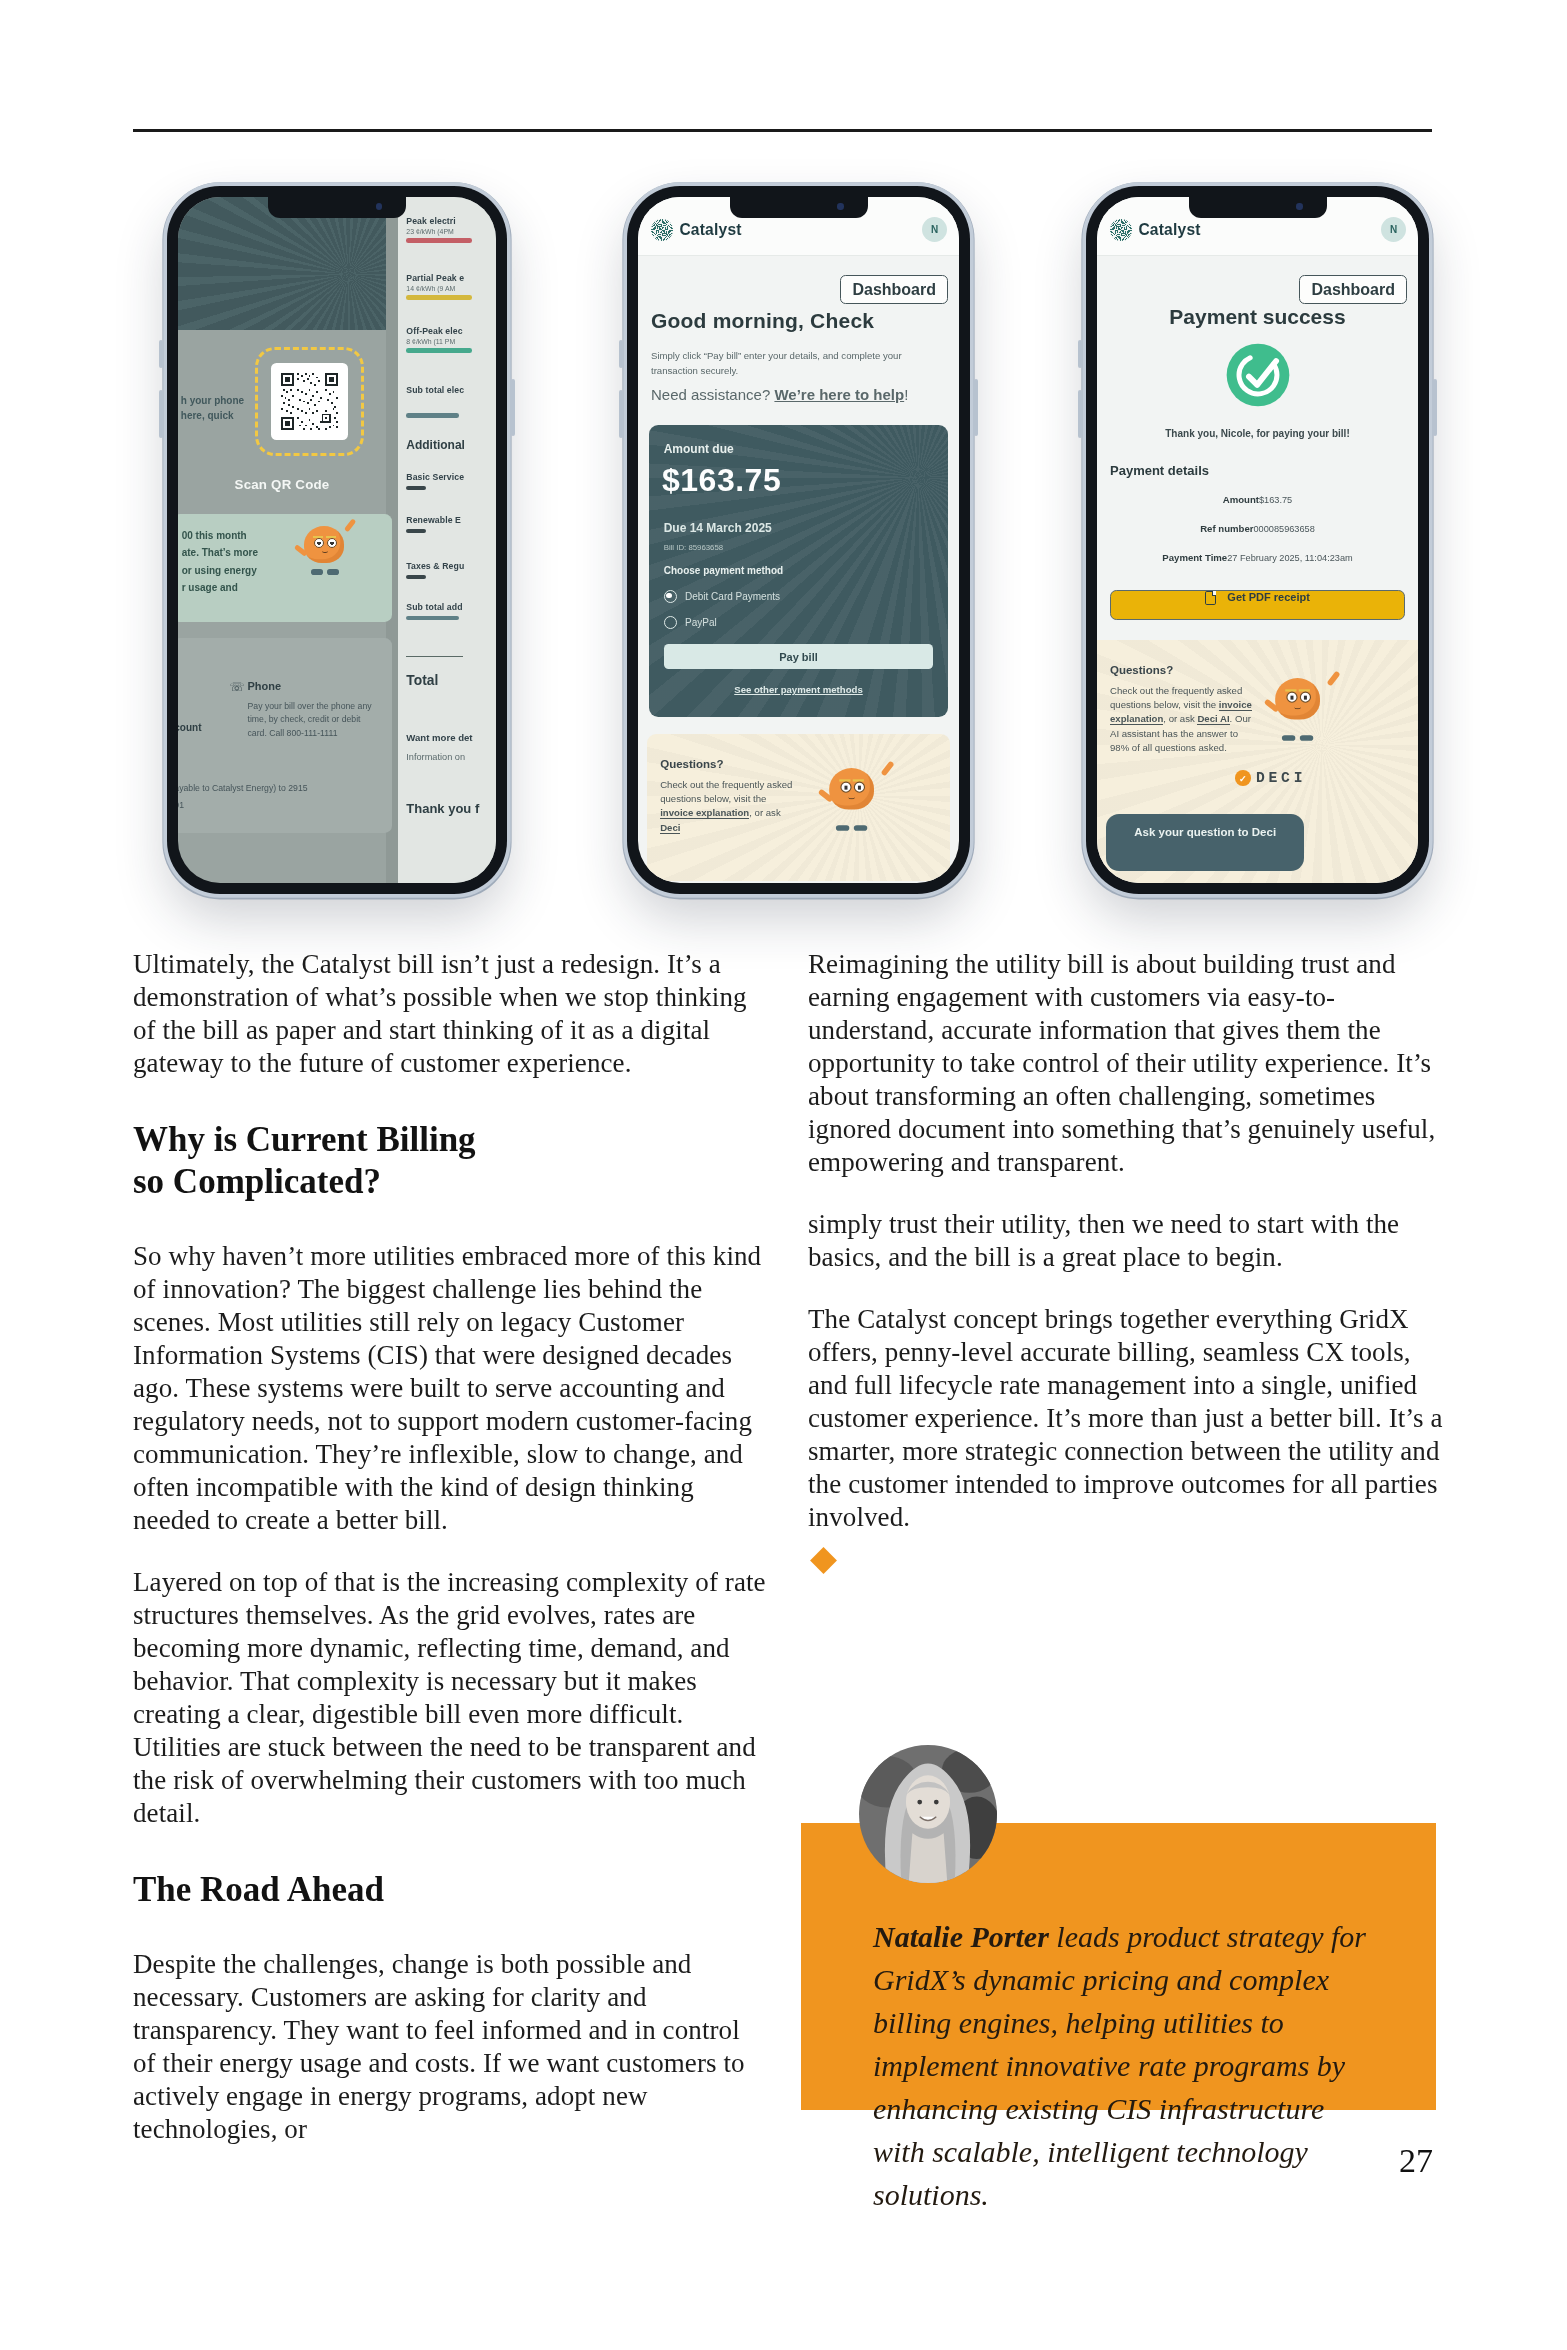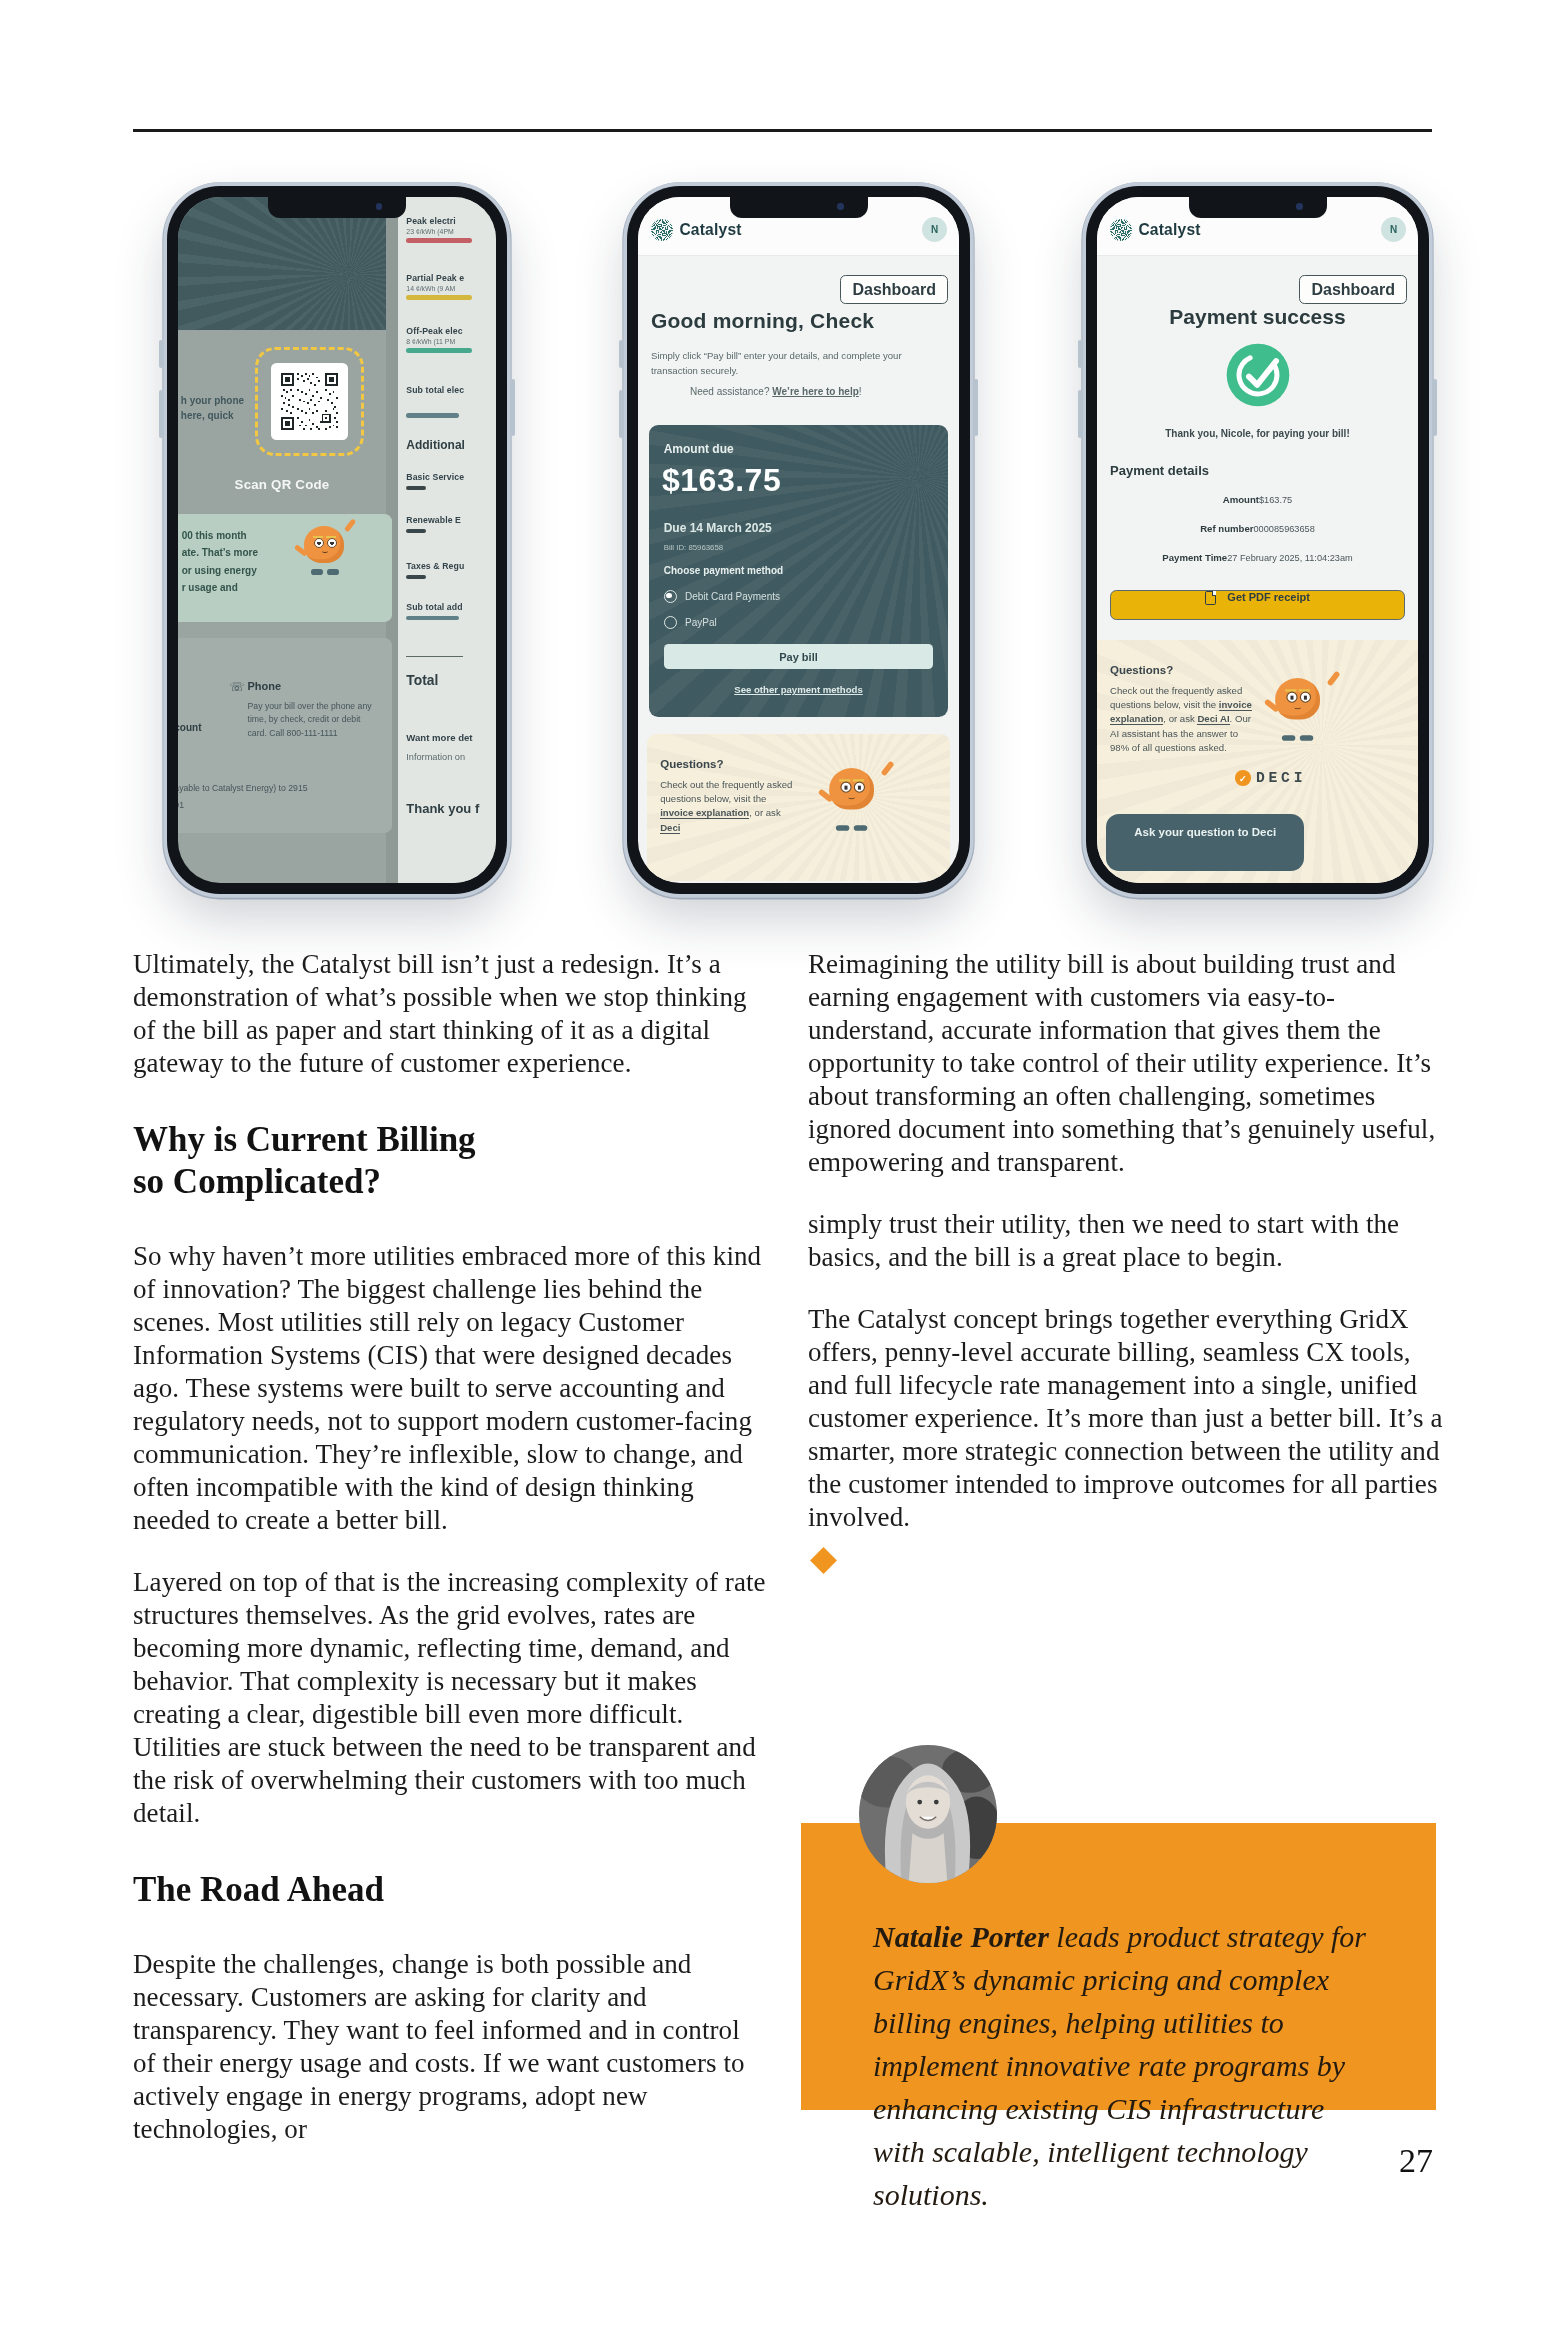--- a/index.html
+++ b/index.html
@@ -81,21 +81,21 @@
      background:repeating-conic-gradient(#2c6e67 0 4deg,#f3f5f4 4deg 9deg);}
   .logo-word{font-size:15.6px;font-weight:bold;color:#1e3a40;letter-spacing:0.2px;}
   .avatar{position:absolute;right:12px;top:20px;width:25px;height:25px;border-radius:50%;background:#cfe3e0;
      color:#2b6460;font-size:10px;font-weight:bold;display:flex;align-items:center;justify-content:center;}
   .dash-chip{position:absolute;right:11px;top:78px;border:1.8px solid #46565a;border-radius:5.5px;background:#fdfdfc;
      padding:4.6px 11px;font-size:16px;font-weight:bold;color:#2e3e42;}
 
   
   .p2-h1{position:absolute;left:13px;top:112px;font-size:21px;font-weight:bold;color:#2c3b3e;letter-spacing:0.2px;}
   .p2-intro{position:absolute;left:13px;top:152px;width:263px;font-size:9.6px;line-height:14.7px;color:#5a686a;}
-  .p2-assist{position:absolute;left:13px;top:189px;font-size:10px;color:#5a686a;margin-left:39px;}
+  .p2-assist{position:absolute;left:13px;top:189px;font-size:15px;color:#5a686a;}
   .link-u{text-decoration:underline;color:inherit;font-weight:bold;}
   .bill-card{position:absolute;left:11px;top:228px;right:11px;height:292px;border-radius:9.2px;background:#3f5a60;
      background-image:repeating-conic-gradient(from 200deg at 90% 18%,rgba(255,255,255,.05) 0 3deg,rgba(0,0,0,0) 3deg 7deg);}
   .bc-label{position:absolute;left:14.7px;top:16.5px;font-size:12px;font-weight:bold;color:#e8f0ee;}
   .bc-amount{position:absolute;left:13px;top:37px;font-size:32px;font-weight:bold;color:#fdfefe;letter-spacing:0.5px;}
   .bc-due{position:absolute;left:14.7px;top:96px;font-size:12px;font-weight:bold;color:#dce8e6;}
   .bc-bill{position:absolute;left:14.7px;top:118px;font-size:7.8px;color:#b9c8c6;}
   .bc-choose{position:absolute;left:14.7px;top:140px;font-size:10px;font-weight:bold;color:#e8f0ee;}
   .radio-row{position:absolute;left:14.7px;display:flex;align-items:center;gap:8.3px;font-size:10px;color:#d4e0de;}
   .radio{width:13px;height:13px;border:1.8px solid #dfeae8;border-radius:50%;position:relative;box-sizing:border-box;}

